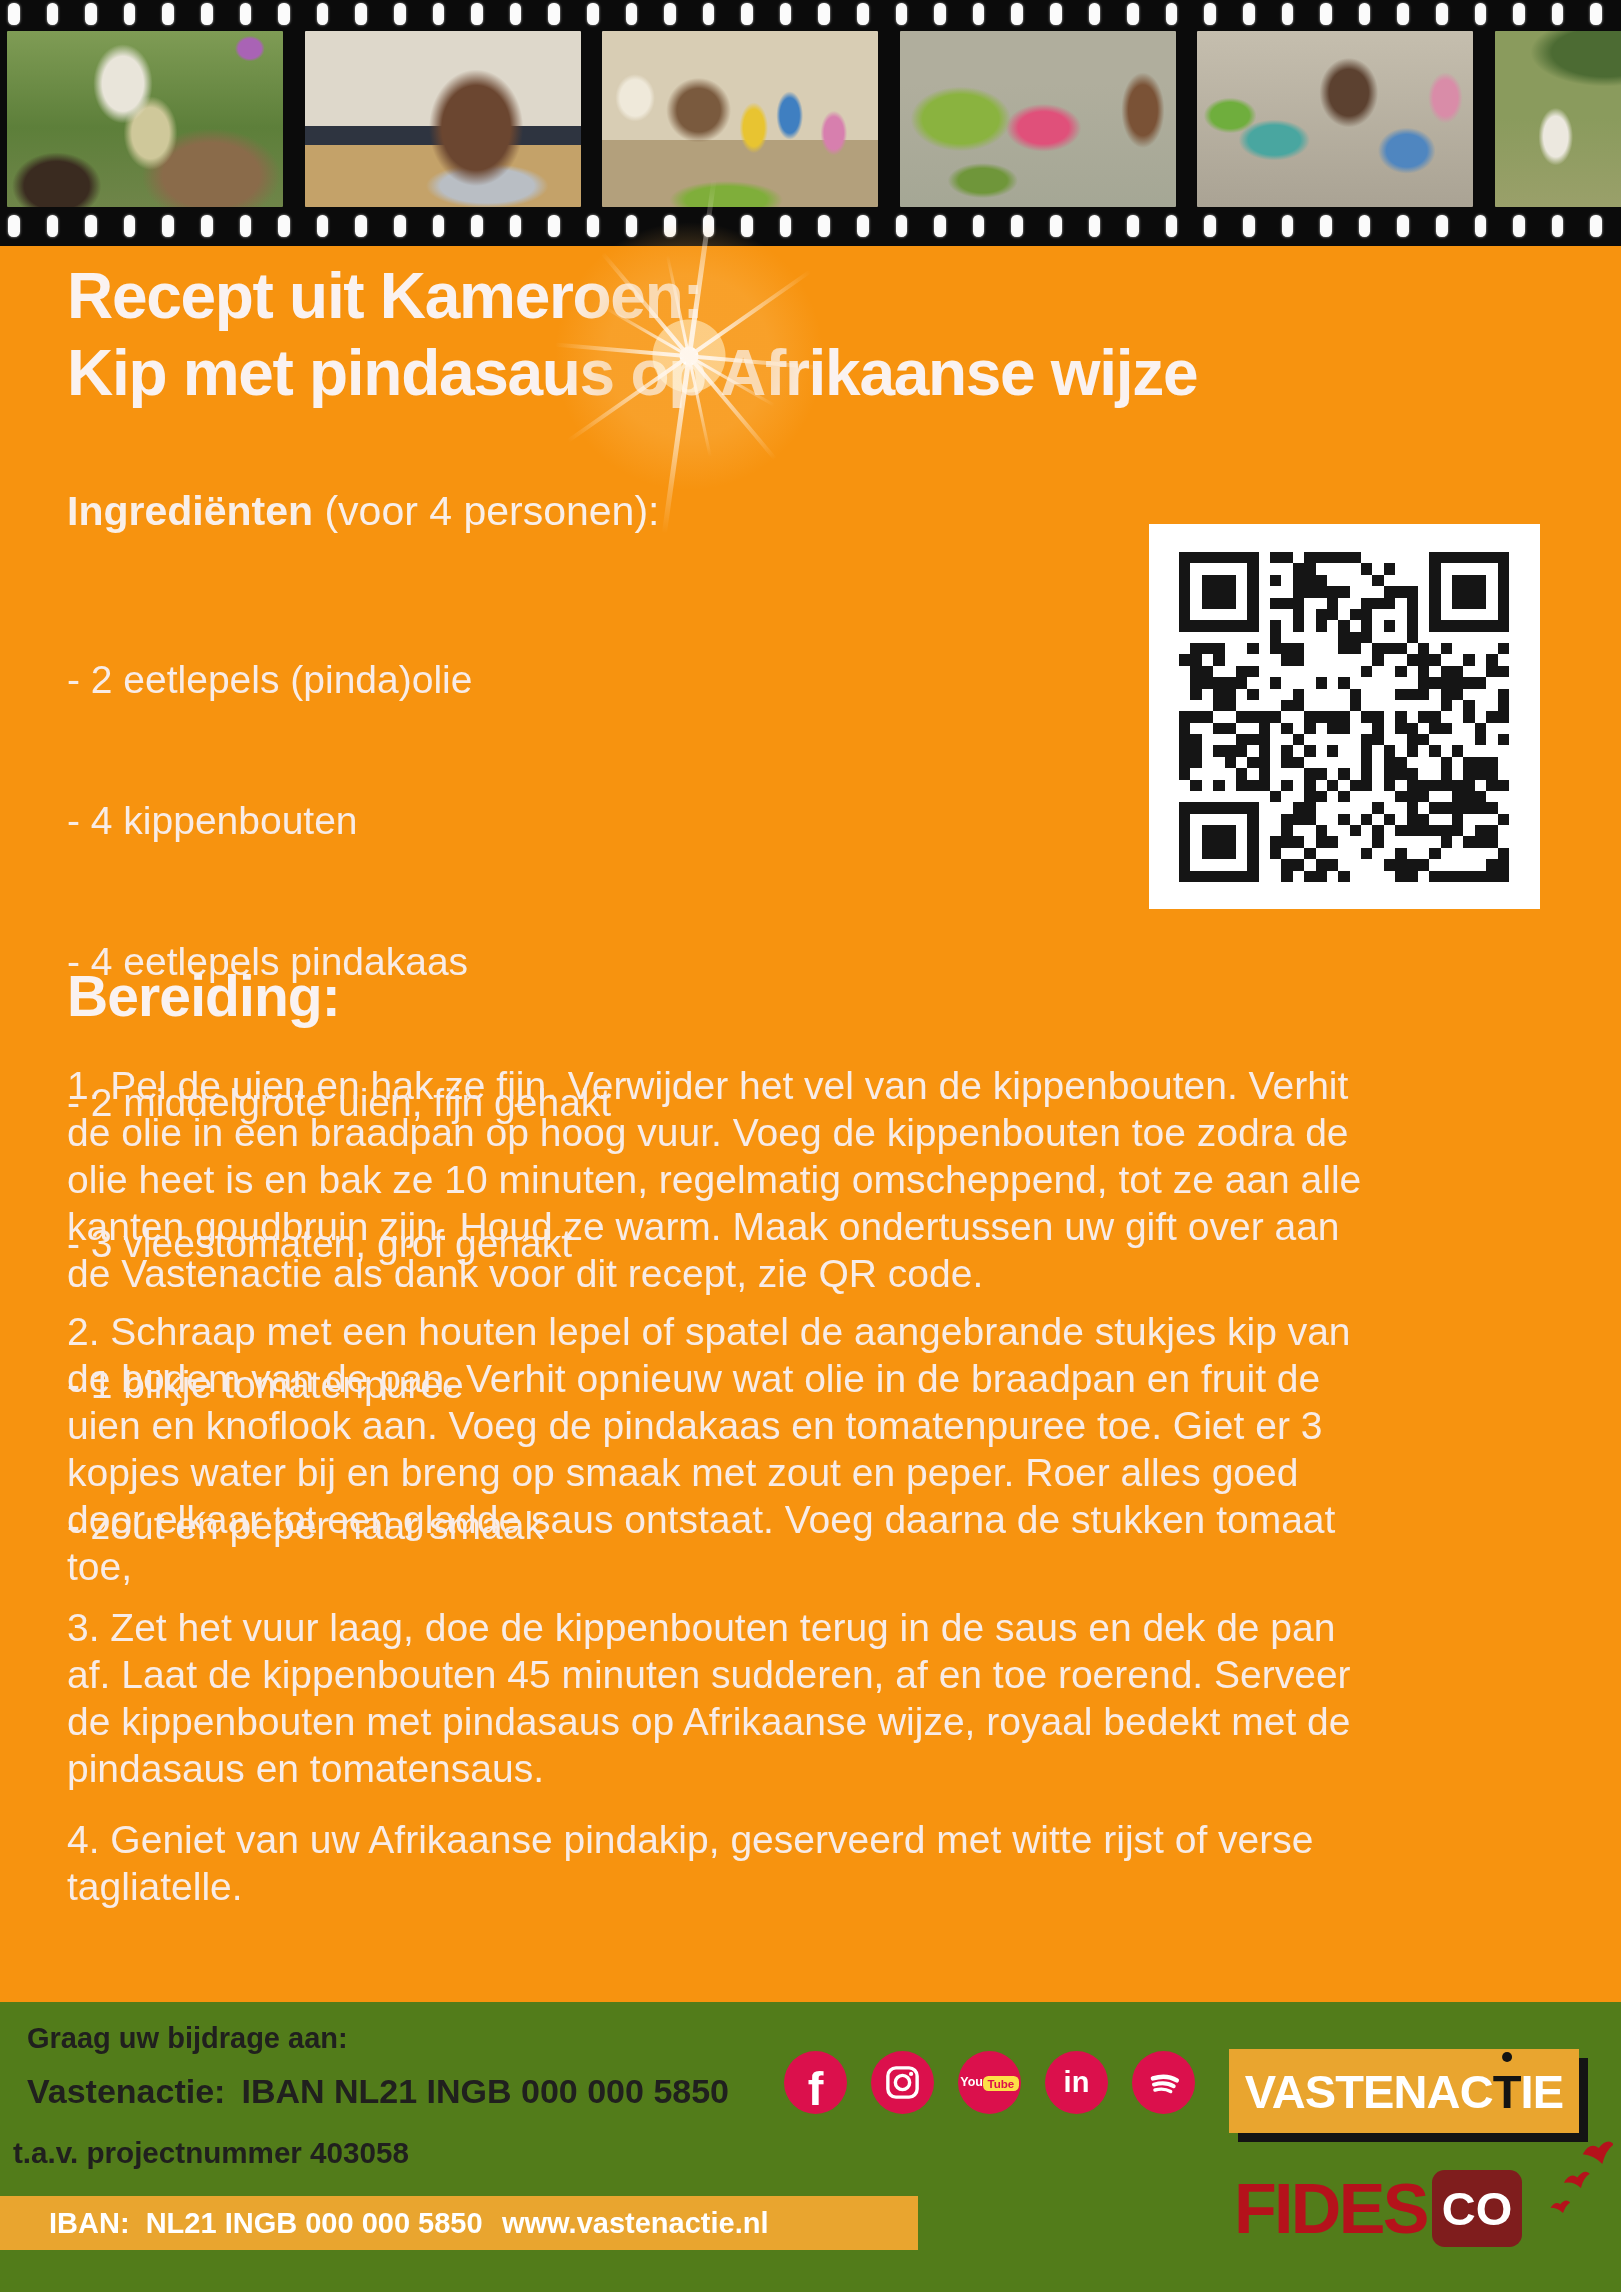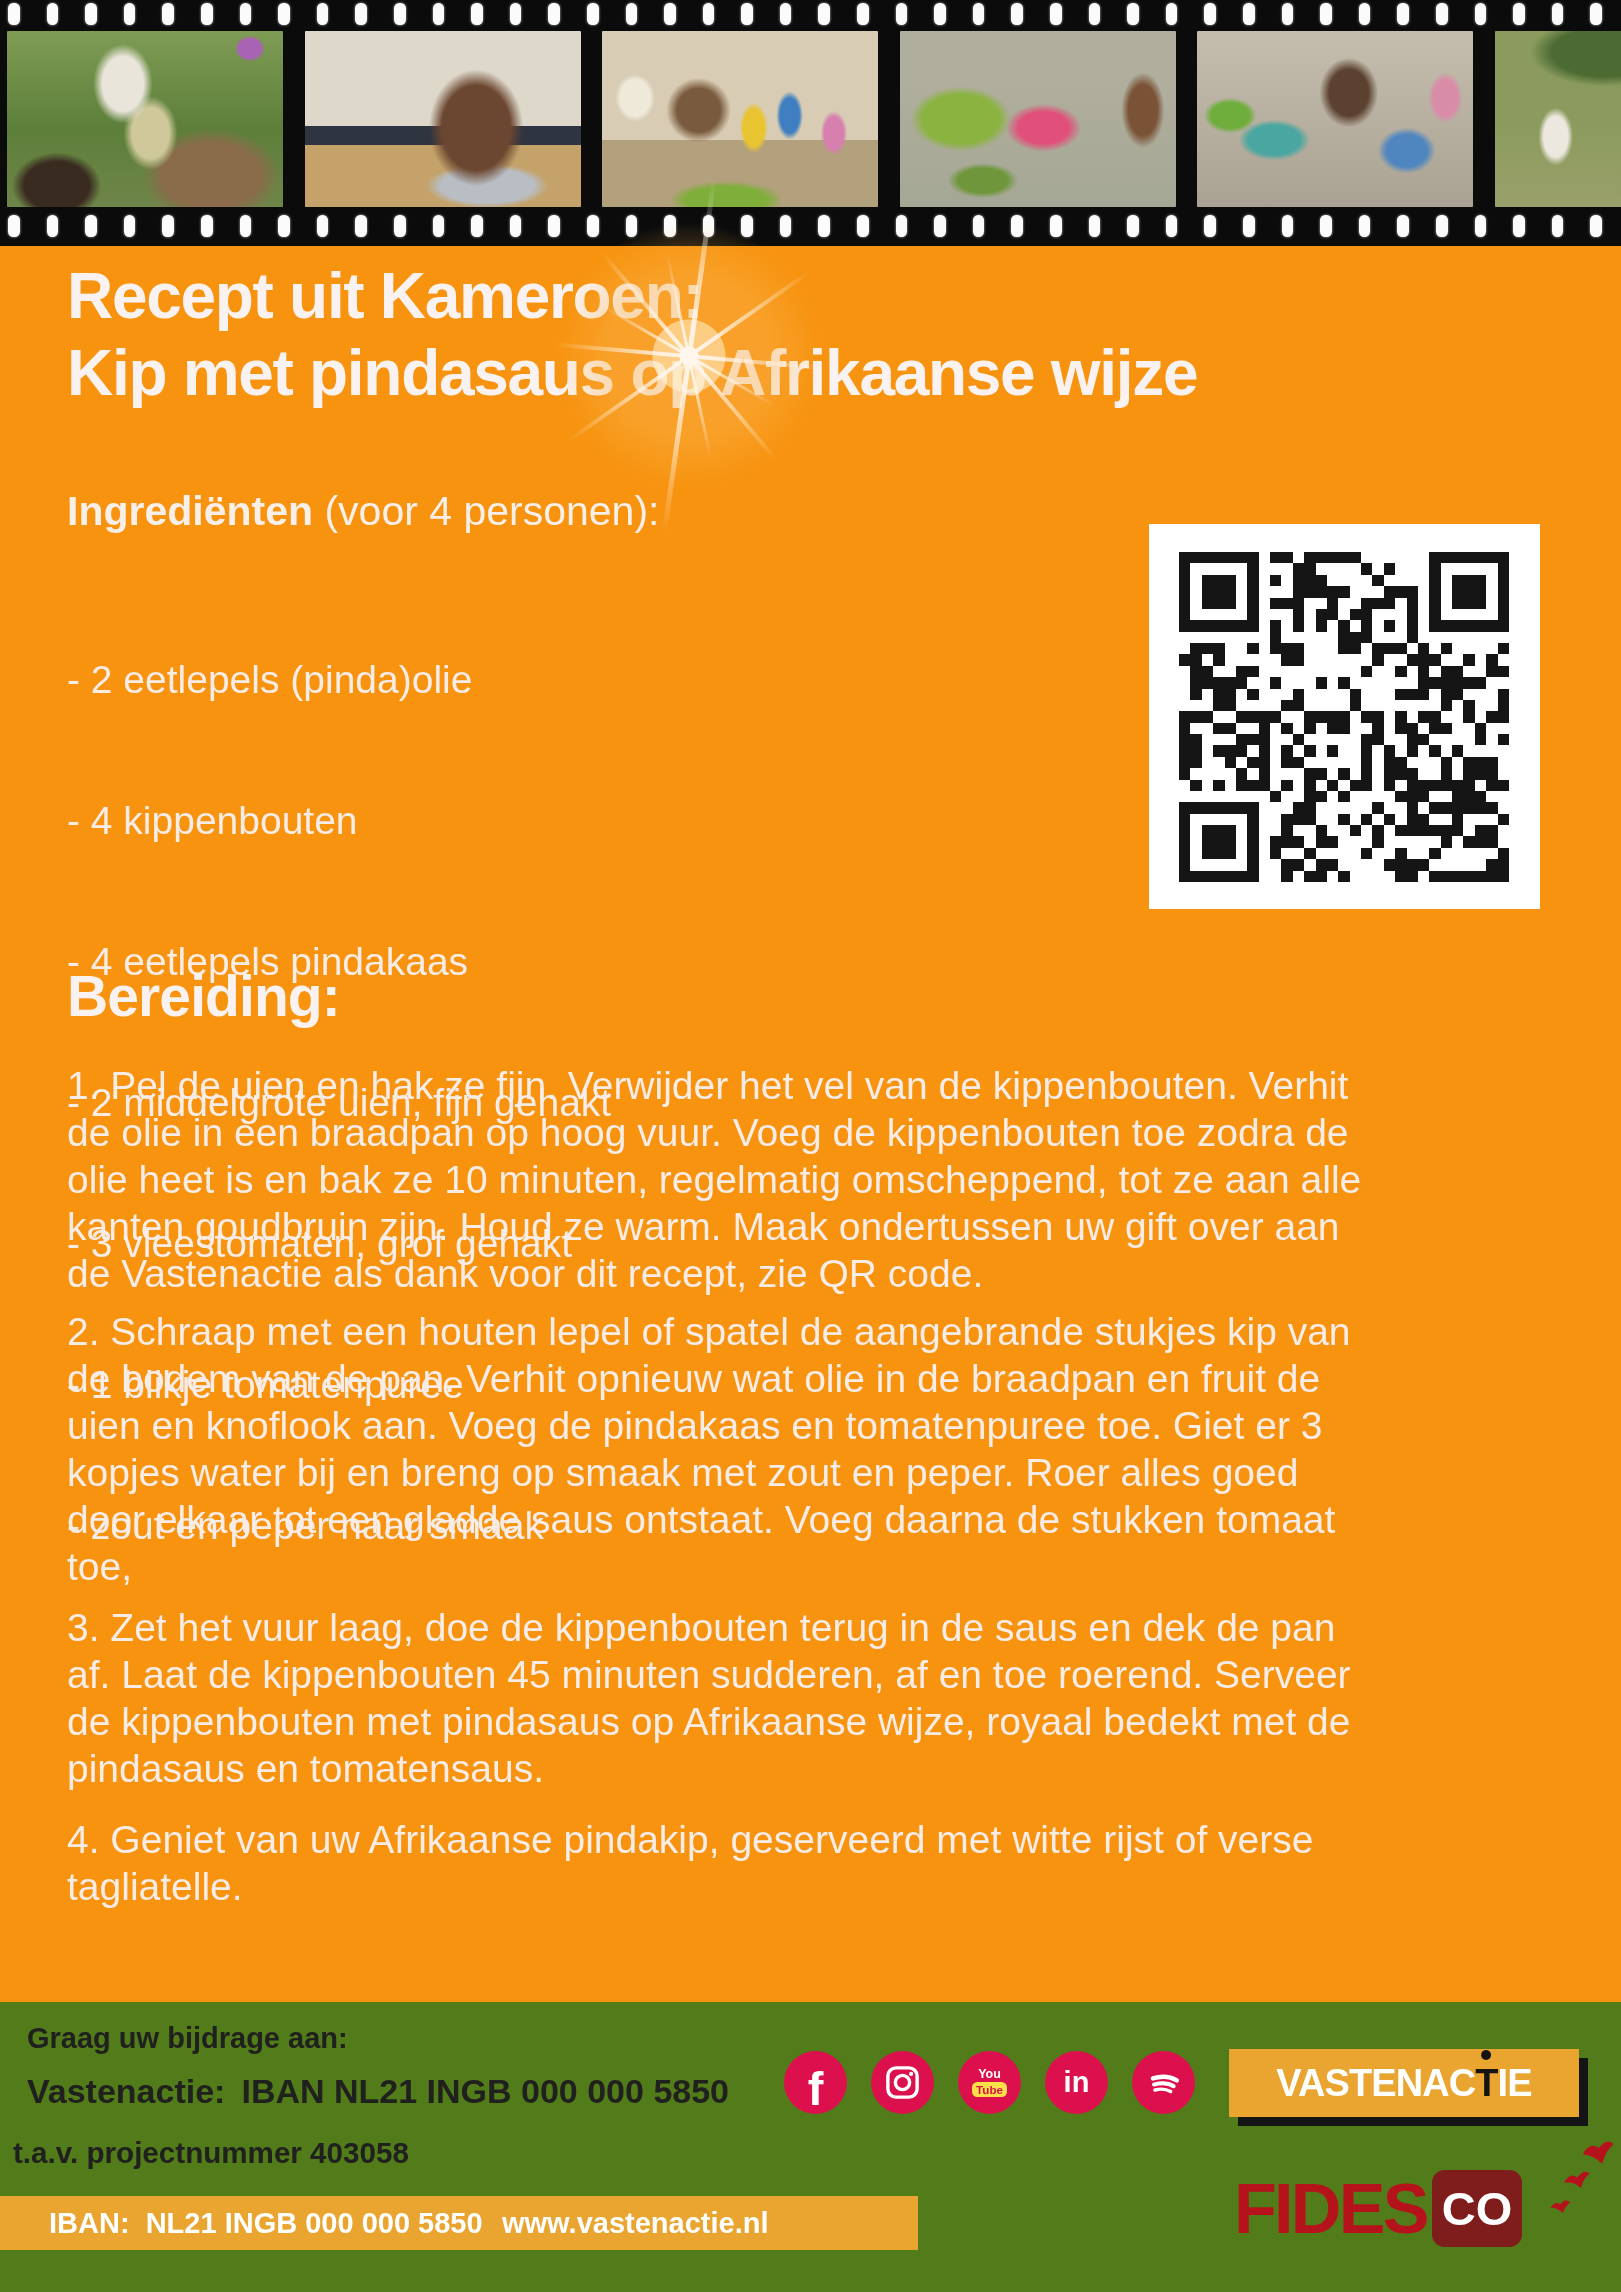--- a/index.html
+++ b/index.html
@@ -85,26 +85,26 @@
   .footer{position:absolute;left:0;top:2002px;width:1622px;height:291px;background:#527C1A;color:#20201E;}
   .f1{position:absolute;left:27px;top:19.7px;font-size:29px;font-weight:bold;}
   .f2{position:absolute;left:27px;top:70px;font-size:34px;font-weight:bold;}
   .f2 .f2v{margin-left:16px;}
   .f3{position:absolute;left:13px;top:134px;font-size:29.6px;font-weight:bold;}
   .social{position:absolute;left:784px;top:49px;display:flex;gap:24px;}
   .circ{flex:none;width:63px;height:63px;border-radius:50%;background:#DB104C;position:relative;
         display:flex;align-items:center;justify-content:center;color:#fff;}
   .fb-glyph{font-size:47px;font-weight:bold;margin-top:12.5px;}
   .li-glyph{font-size:29px;font-weight:bold;}
-  .yt{display:flex;flex-direction:column;align-items:center;line-height:1;}
+  .yt{display:flex;flex-direction:row;align-items:center;line-height:1;}
   .yt-top{font-size:12.5px;font-weight:bold;}
   .yt-box{margin-top:1.8px;background:#fde047;color:#DB104C;border-radius:5.4px;padding:1.8px 4.5px;font-size:11.6px;font-weight:bold;}
-  .va-logo{position:absolute;left:1229px;top:47px;width:350px;height:68px;background:#E9A52F;
+  .va-logo{position:absolute;left:1229px;top:47px;width:350px;height:84px;background:#E9A52F;
            box-shadow:9px 9px 0 #141414;display:flex;align-items:center;justify-content:center;
-           font-size:38px;font-weight:bold;letter-spacing:-0.9px;color:#fff;white-space:pre;}
+           font-size:47px;font-weight:bold;letter-spacing:-0.9px;color:#fff;white-space:pre;}
   .va-t{position:relative;color:#141413;}
   .va-dot{position:absolute;left:50%;top:-11.6px;transform:translateX(-50%);width:9.9px;height:9.9px;border-radius:50%;background:#141413;}
   .fidesco{position:absolute;left:1234px;top:168px;display:flex;align-items:flex-end;}
   .fides{font-size:70px;line-height:75px;font-weight:bold;letter-spacing:-2.7px;color:#B5121B;}
   .co-box{margin-left:5.4px;width:90px;height:77px;background:#7f1d1d;border-radius:12.5px;
           display:flex;align-items:center;justify-content:center;color:#fff;font-size:47px;font-weight:bold;}
   .doves{position:absolute;left:1497px;top:125px;}
   .gold-bar{position:absolute;left:0;top:194px;width:918px;height:54px;background:#E9A52F;color:#fff;font-weight:bold;}
   .gb-l{position:absolute;left:49px;top:0;line-height:54px;font-size:29px;white-space:pre;}
   .gb-r{position:absolute;left:502px;top:0;line-height:54px;font-size:29px;}

